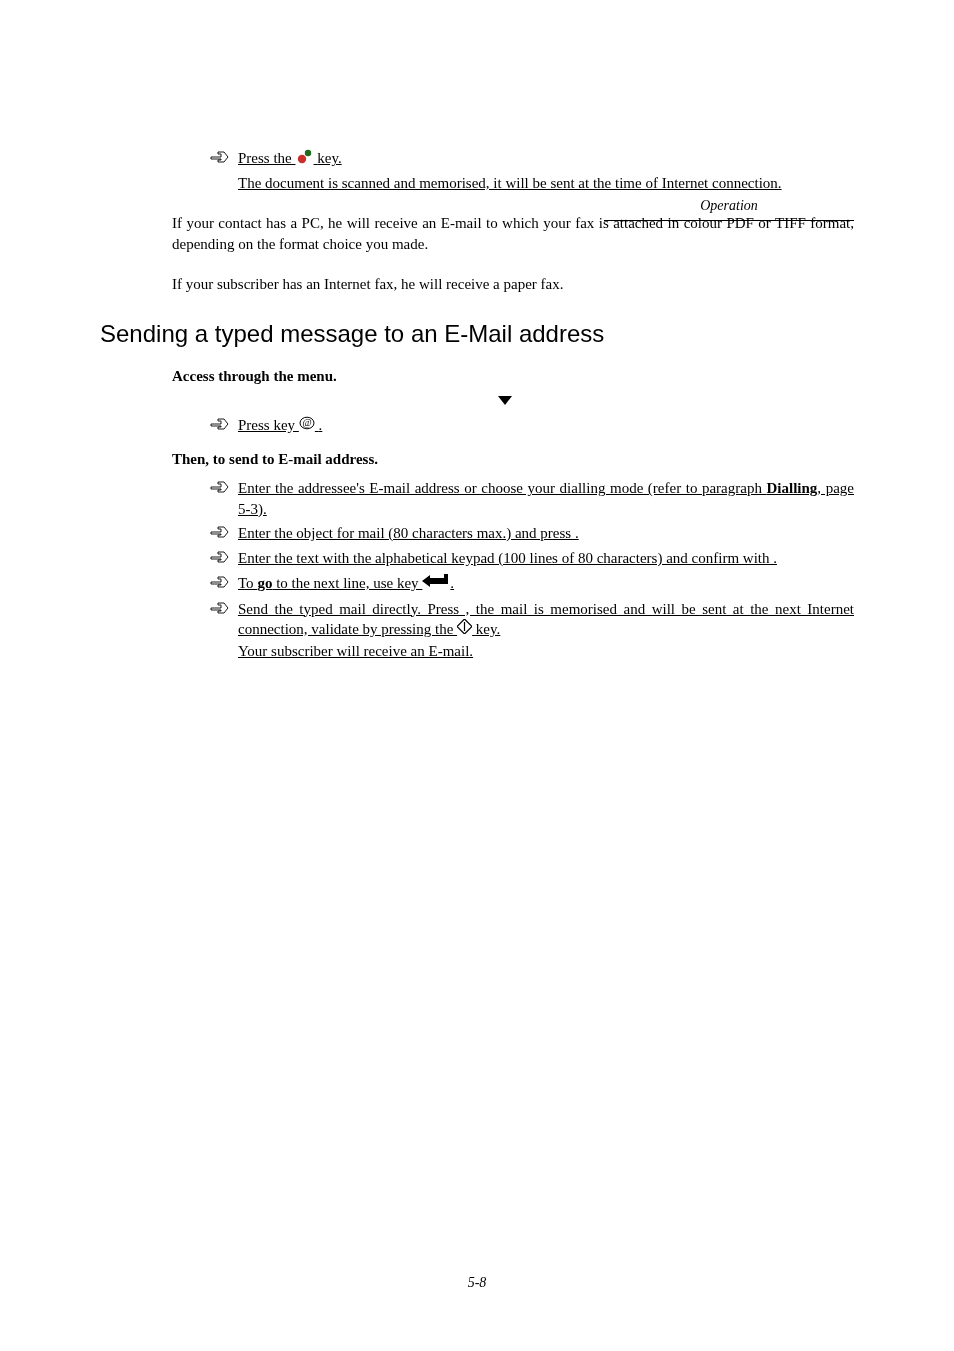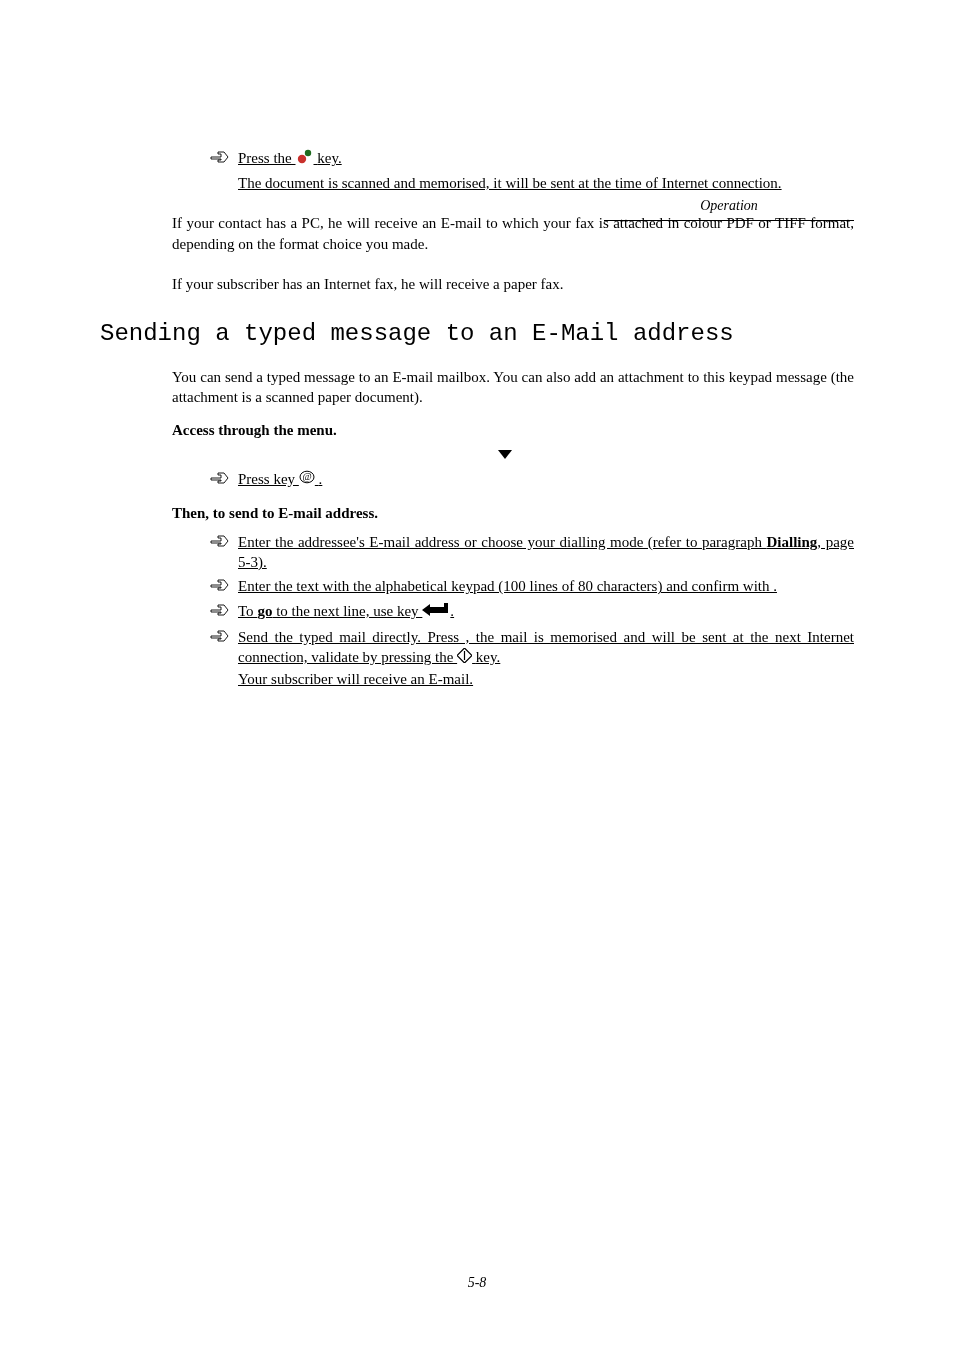--- a/index.html
+++ b/index.html
@@ -62,21 +62,21 @@
       flex: 1;
       text-align: justify;
       line-height: 1.35;
     }
     .body-para {
       text-align: justify;
       line-height: 1.35;
       margin-top: 20px;
     }
     .section-title {
-      font-family: Liberation Mono, monospace;
+      font-family: Liberation Sans, sans-serif;
       font-size: 24px;
       font-weight: normal;
       margin-top: 26px;
       margin-bottom: 20px;
       margin-left: -72px;
     }
     .sub-bold {
       font-weight: bold;
       margin-top: 14px;
       margin-bottom: 10px;
@@ -140,21 +140,20 @@
         </div>
       </div>
       <div class="instr-text" style="margin-left:28px;">The document is scanned and memorised, it will be sent at the time of Internet connection.</div>
     </div>
 
     <p class="body-para">If your contact has a PC, he will receive an E-mail to which your fax is attached in colour PDF or TIFF format, depending on the format choice you made.</p>
     <p class="body-para">If your subscriber has an Internet fax, he will receive a paper fax.</p>
 
     <h2 class="section-title">Sending a typed message to an E-Mail address</h2>
 
-    <p class="body-para">You can send a typed message to an E-mail mailbox. You can also add an attachment to this keypad message (the attachment is a scanned paper document).</p>
 
     <p class="sub-bold first">Access through the menu.</p>
 
     <div class="menu-row">
       <span class="menu-caret">
         <svg width="14" height="10" viewBox="0 0 14 10">
             <polygon points="0,0 14,0 7,9" fill="#000"></polygon>
           </svg>
       </span>
     </div>
@@ -189,20 +188,28 @@
           <svg width="20" height="14" viewBox="0 0 20 14">
               <path d="M1 6 L11 6 L11 3 L8 3 L8 1 L14 1 L18 6 L14 11 L8 11 L8 9 L11 9 L11 8 L1 8 Z" fill="none" stroke="#000" stroke-width="0.9"></path>
             </svg>
         </span>
         <div class="instr-text">
           <span>Enter the addressee's E-mail address or choose your dialling mode (refer to paragraph </span><span class="bold">Dialling</span><span>, page 5-3).</span>
         </div>
       </div>
 
 
+      <div class="instr-item mt">
+        <span class="hand-icon">
+          <svg width="20" height="14" viewBox="0 0 20 14">
+              <path d="M1 6 L11 6 L11 3 L8 3 L8 1 L14 1 L18 6 L14 11 L8 11 L8 9 L11 9 L11 8 L1 8 Z" fill="none" stroke="#000" stroke-width="0.9"></path>
+            </svg>
+        </span>
+        <div class="instr-text">Enter the object for mail (80 characters max.) and press      .</div>
+      </div>
 
       <div class="instr-item mt">
         <span class="hand-icon">
           <svg width="20" height="14" viewBox="0 0 20 14">
               <path d="M1 6 L11 6 L11 3 L8 3 L8 1 L14 1 L18 6 L14 11 L8 11 L8 9 L11 9 L11 8 L1 8 Z" fill="none" stroke="#000" stroke-width="0.9"></path>
             </svg>
         </span>
         <div class="instr-text">Enter the text with the alphabetical keypad (100 lines of 80 characters) and confirm with       .</div>
       </div>
 

